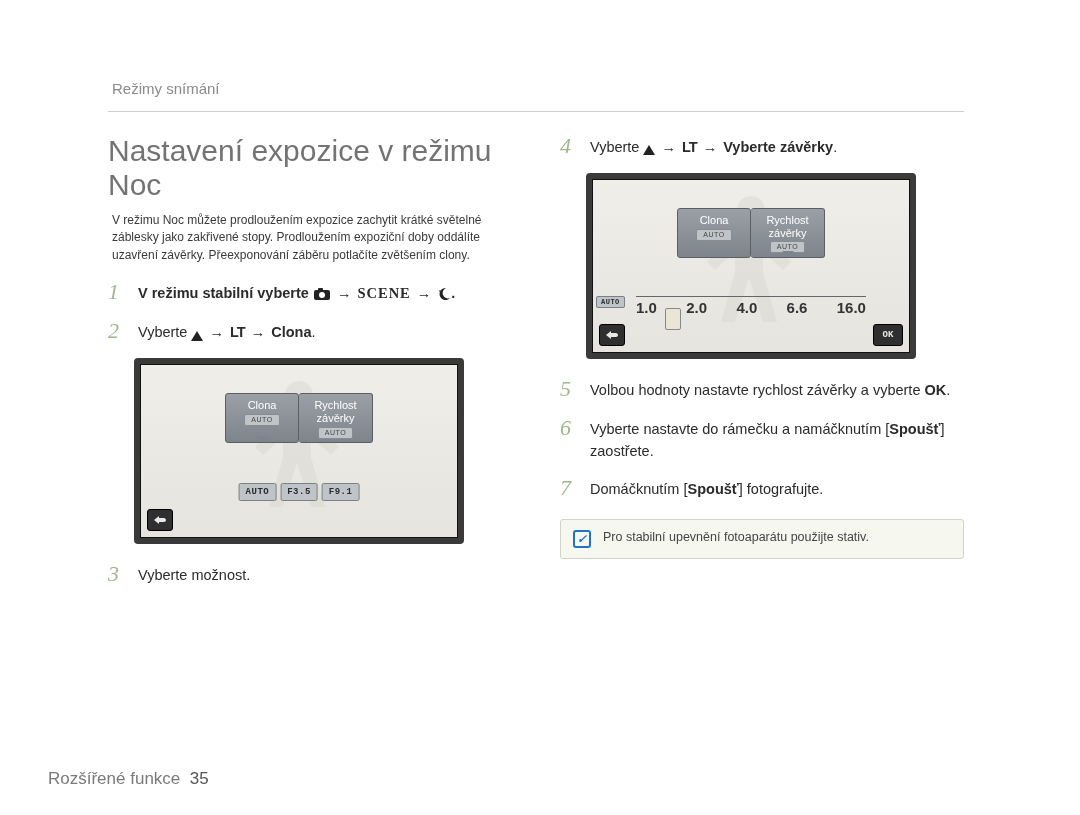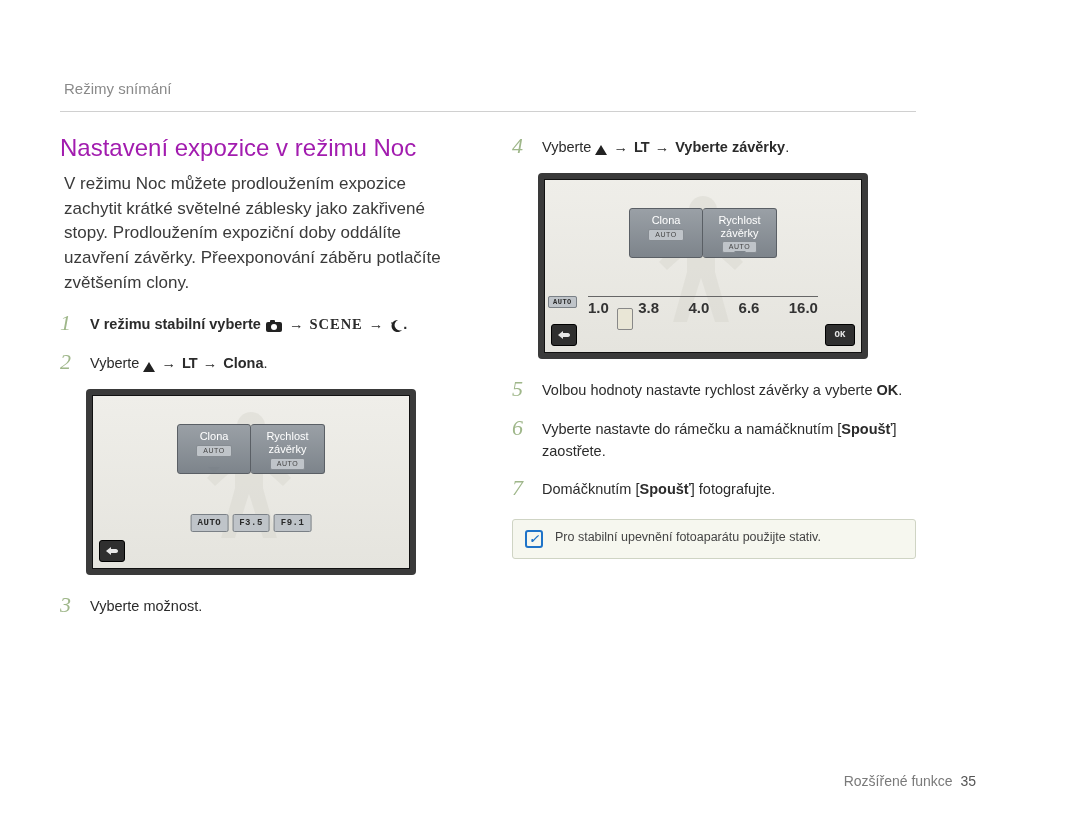--- a/index.html
+++ b/index.html
@@ -1,23 +1,23 @@
 <!DOCTYPE html>
 <html><head>
 <meta charset="utf-8">
 <style>
   * { box-sizing: border-box; margin: 0; padding: 0; }
   html, body { width: 1080px; height: 815px; background: #fff; font-family: Arial, Helvetica, sans-serif; color: #333; }
-  .page { position: relative; width: 976px; height: 815px; padding: 80px 60px 40px 60px; }
+  .page { position: relative; width: 976px; height: 815px; padding: 80px 60px 40px 60px; margin-left: 48px; }
   .header-section { color: #8a8a8a; font-size: 15px; margin-bottom: 14px; padding-left: 4px; }
   .hr { border: none; border-top: 1px solid #d0d0d0; margin-bottom: 22px; }
   .cols { display: flex; gap: 48px; }
   .col { flex: 1 1 0; }
-  h1.heading { color: #a21caf; font-weight: 400; font-size: 24px; margin-bottom: 10px; }
-  .body-text { font-size: 17px; line-height: 1.45; color: #3a3a3a; margin-bottom: 16px; padding-left: 4px; }
+  h1.heading { color: #737373; font-weight: 400; font-size: 30px; margin-bottom: 10px; }
+  .body-text { font-size: 12px; line-height: 1.45; color: #3a3a3a; margin-bottom: 16px; padding-left: 4px; }
   ol.steps { list-style: none; counter-reset: step; }
   ol.steps > li { display: flex; align-items: flex-start; gap: 12px; margin-bottom: 14px; font-size: 14.5px; line-height: 1.5; }
   ol.steps .num { font-style: italic; font-family: Georgia, 'Times New Roman', serif; font-size: 22px; color: #9fb78a; min-width: 18px; line-height: 1.1; }
   ol.steps .txt { flex: 1; color: #2b2b2b; padding-top: 3px; }
   .bold { font-weight: 700; }
   .arrow { display: inline-block; padding: 0 2px; font-weight: 400; }
   .icon-glyph { display: inline-block; vertical-align: middle; }
   
   .lcd-wrap { margin: 6px 0 18px 26px; }
   .lcd { width: 330px; height: 186px; background: #3a3a3a; border-radius: 4px; position: relative; padding: 6px; }
@@ -36,21 +36,21 @@
   .scale { position:absolute; bottom:36px; left:50%; transform:translateX(-50%); width: 230px; }
   .scale-line { height:1px; background:#666; position:relative; }
   .scale-ticks { display:flex; justify-content:space-between; font-size:15px; color:#333; font-weight:700; margin-top:2px; }
   .scale-auto { position:absolute; left:-40px; top:-6px; }
   .scale-auto .valchip { font-size:7px; padding:1px 4px; }
   .handle { position:absolute; bottom:22px; left:72px; width:16px; height:22px; background:#e9e6d6; border:1px solid #888; border-radius:2px; }
   .handle::after { content:""; position:absolute; left:50%; top:-5px; transform:translateX(-50%); border:5px solid transparent; border-bottom-color:#e9e6d6; }
   
   .note { display:flex; gap:12px; align-items:flex-start; border:1px solid #cfd4c4; background:#f6f7ef; border-radius:3px; padding:10px 12px; margin-top:18px; font-size:12.5px; color:#444; }
   .note-icon { width:18px; height:18px; border:2px solid #1e73c8; border-radius:3px; color:#1e73c8; font-weight:700; font-size:12px; display:flex; align-items:center; justify-content:center; font-style:italic; font-family:Georgia,serif; flex-shrink:0; }
-  .footer { position:absolute; left:0; right:0; bottom:26px; text-align:right; font-size:14px; color:#555; }
+  .footer { position:absolute; left:0; right:0; bottom:26px; text-align:left; font-size:17px; color:#555; }
   .footer .label { color:#7a7a7a; }
   
   svg.inline { vertical-align: -3px; }
 </style>
 </head>
 <body>
 
 <div class="page">
 
   <div class="header-section">Režimy snímání</div>
@@ -182,21 +182,21 @@
             <div class="tab selected">
               <div><span>Rychlost</span><br><span>závěrky</span></div>
               <span class="auto-chip">AUTO</span>
             </div>
           </div>
           <div class="scale">
             <div class="scale-auto"><span class="valchip">AUTO</span></div>
             <div class="scale-line"></div>
             <div class="scale-ticks">
               <span>1.0</span>
-              <span>3.8</span>
+              <span>2.0</span>
               <span>4.0</span>
               <span>6.6</span>
               <span>16.0</span>
             </div>
           </div>
           <div class="handle"></div>
           <div class="btn-back">
             <svg width="14" height="12" viewBox="0 0 14 12">
                   <path d="M6 2L1 6l5 4V8h5c1 0 2-1 2-2s-1-2-2-2H6z" fill="#e8e8e8"></path>
                 </svg>

